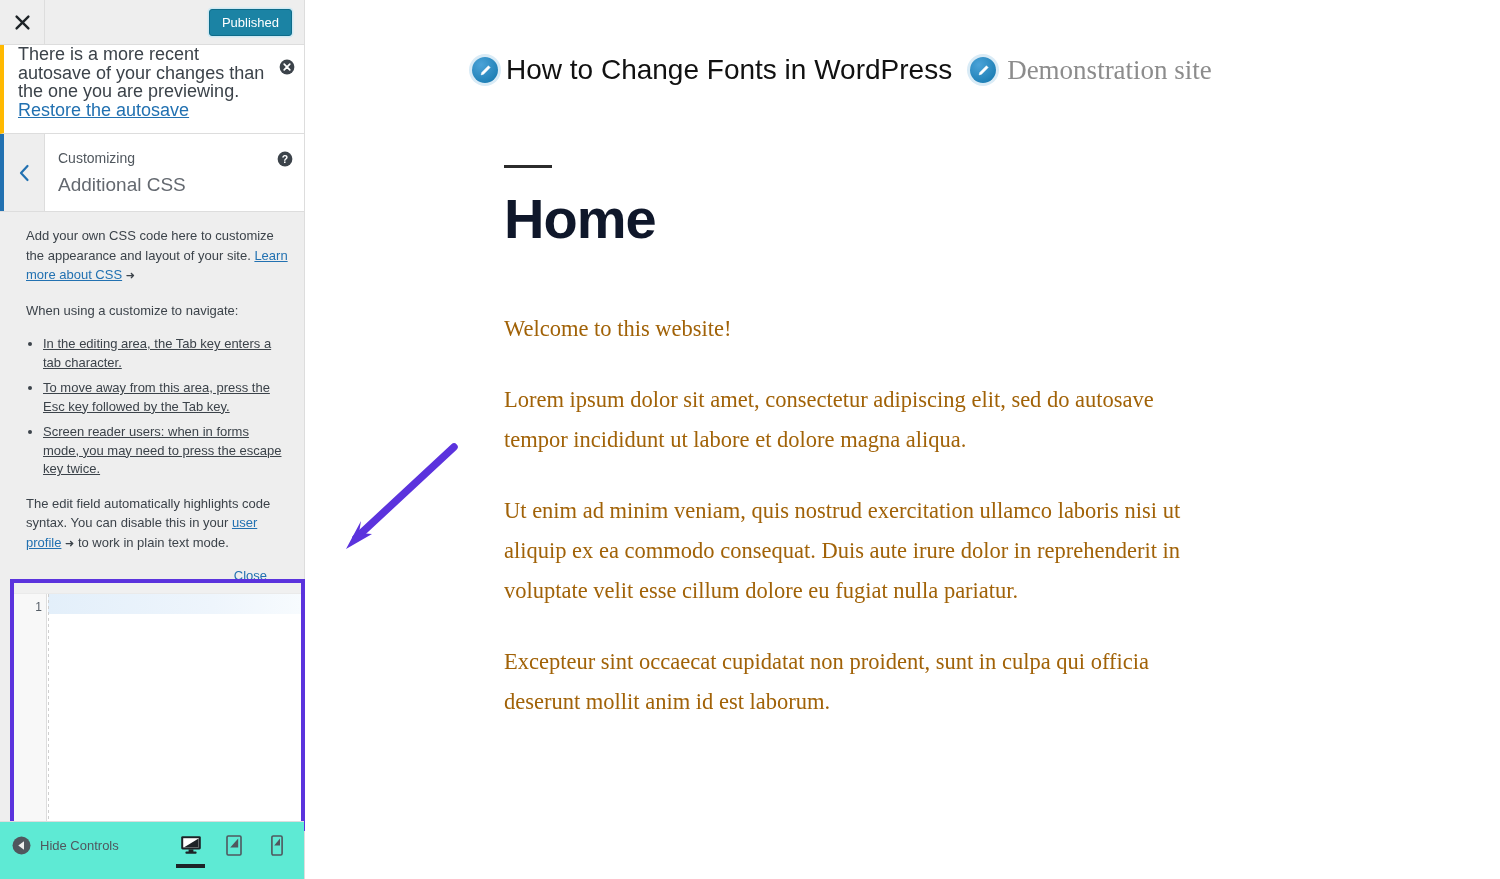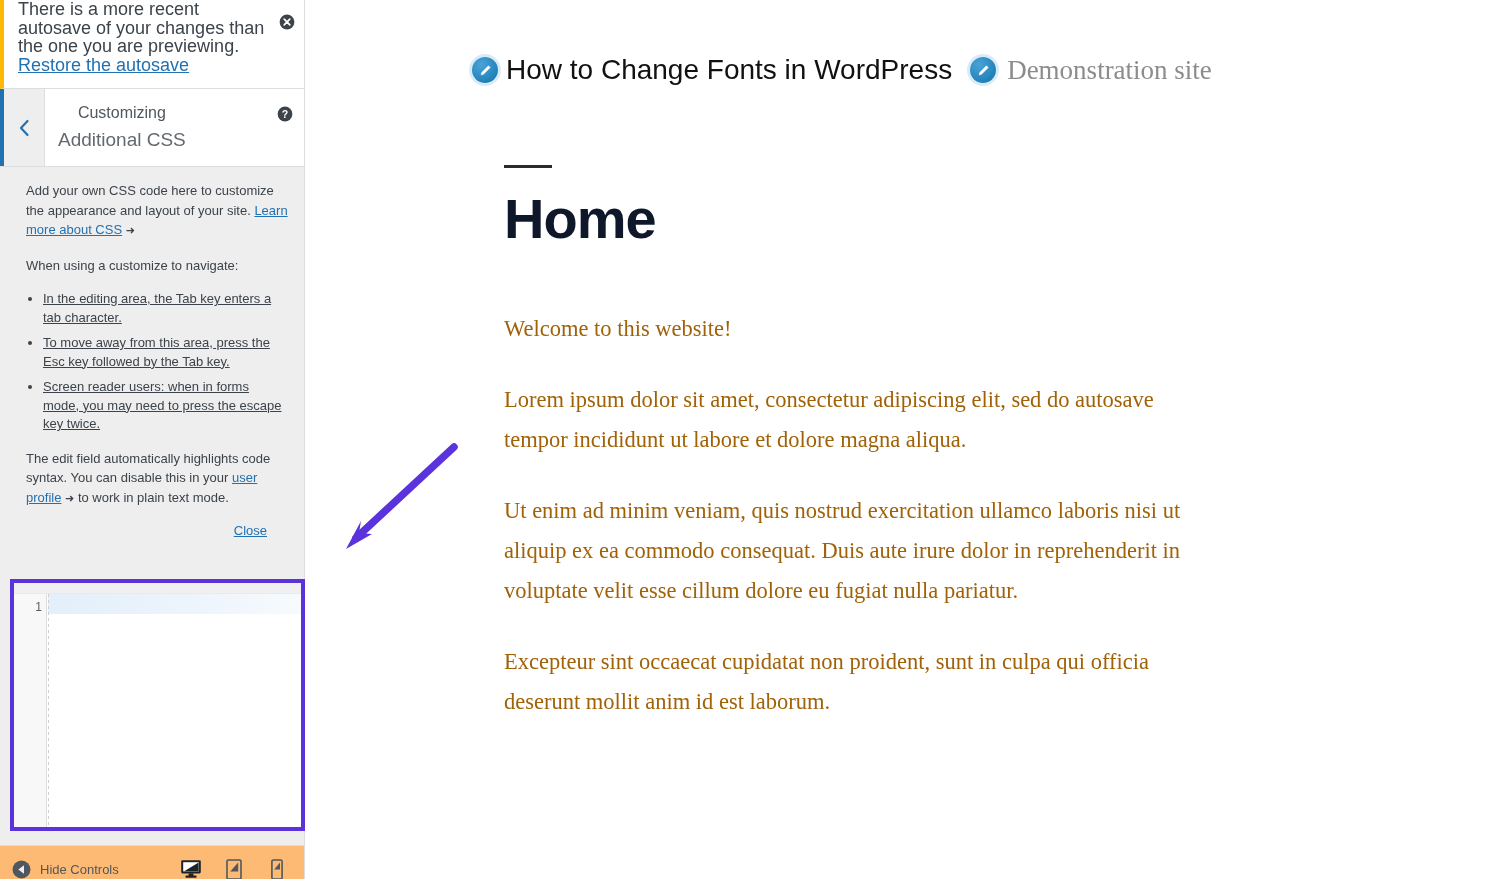--- a/index.html
+++ b/index.html
@@ -99,24 +99,23 @@
     border-right: 1px solid #dddddd;
     border-left: 4px solid #2271b1;
     display: flex; align-items: center; justify-content: center;
     cursor: pointer;
   }
   .section-titles {
     position: absolute;
     left: 58px; top: 16px;
   }
   .sect-sub {
-    font-size: 16px;
+    font-size: 14px;
     color: #50575e;
     line-height: 16px;
-    text-align: center;
   }
   .sect-title {
     font-size: 19px;
     font-weight: 400;
     color: #646970;
     line-height: 26px;
     margin-top: 6px;
   }
   .help-btn {
     position: absolute;
@@ -199,22 +198,22 @@
     position: absolute;
     left: 34px; top: 0;
     width: 1px; height: 233px;
     background: repeating-linear-gradient(to bottom, #cfcfcf 0 3px, transparent 3px 6px);
   }
 
   
   .panel-footer {
     position: absolute;
     left: 0; bottom: 0;
-    width: 304px; height: 34px;
-    background: #fdba74;
+    width: 304px; height: 58px;
+    background: #5eead4;
     border-top: 1px solid #dddddd;
   }
   .hide-controls {
     position: absolute;
     left: 12px; top: 0; height: 46px;
     display: flex; align-items: center; gap: 9px;
     cursor: pointer;
   }
   .hide-controls-label {
     font-size: 13px;
@@ -319,20 +318,28 @@
     pointer-events: none;
   }
 </style>
 </head>
 <body>
 
 <div id="app">
 
   <div id="sidebar">
 
+    <div class="panel-topbar">
+      <div class="close-btn">
+        <svg width="17" height="17" viewBox="0 0 17 17">
+          <path d="M2.6 2.6 L14.4 14.4 M14.4 2.6 L2.6 14.4" stroke="#1d2327" stroke-width="2.4" stroke-linecap="round"></path>
+        </svg>
+      </div>
+      <button class="published-btn">Published</button>
+    </div>
 
     <div class="notice">
       <span>There is a more recent autosave of your changes than the one you are previewing. </span><a href="#">Restore the autosave</a>
       <span class="notice-dismiss">
         <svg width="16" height="16" viewBox="0 0 16 16">
           <circle cx="8" cy="8" r="7.4" fill="#3c434a"></circle>
           <path d="M5.2 5.2 L10.8 10.8 M10.8 5.2 L5.2 10.8" stroke="#ffffff" stroke-width="1.7" stroke-linecap="round"></path>
         </svg>
       </span>
     </div>

